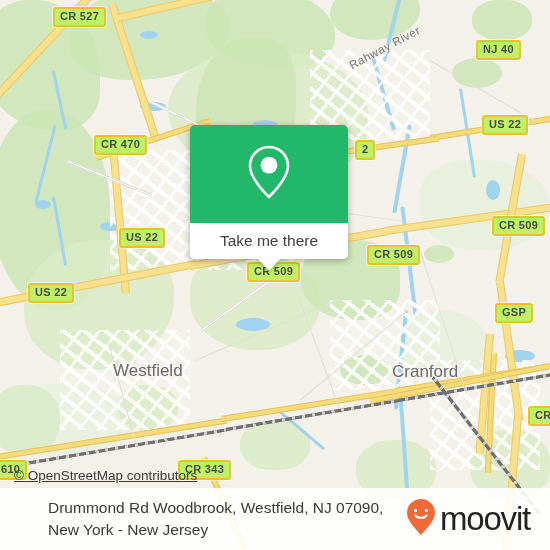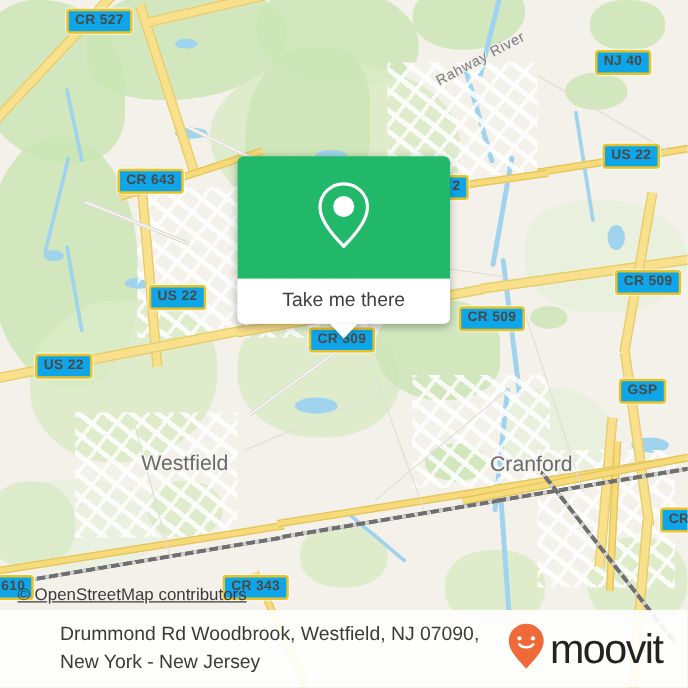--- a/index.html
+++ b/index.html
@@ -53,21 +53,21 @@
     position: absolute;
     background:
       repeating-linear-gradient(38deg, rgba(255,255,255,.95) 0 4px, rgba(0,0,0,0) 4px 13px),
       repeating-linear-gradient(128deg, rgba(255,255,255,.85) 0 3px, rgba(0,0,0,0) 3px 15px);
     opacity: .9;
   }
 
   
   .shield {
     position: absolute;
-    background: #0ea5e9;
+    background: #bef264;
     border: 2px solid #e9c227;
     border-radius: 3px;
     color: #4a4a44;
     font-weight: bold;
     font-size: 11px;
     letter-spacing: .3px;
     padding: 2px 5px 3px 5px;
     line-height: 11px;
     white-space: nowrap;
     text-align: center;
@@ -103,21 +103,21 @@
     font-size: 13.5px;
     color: #3b3b3b;
     white-space: nowrap;
     text-decoration: underline;
   }
 
   
   #popup {
     position: absolute;
     left: 190px; top: 125px;
-    width: 170px;
+    width: 158px;
     border-radius: 5px;
     box-shadow: 0 2px 7px rgba(0,0,0,.30);
     z-index: 30;
   }
   #popup-head {
     height: 98px;
     background: #21b86a;
     border-radius: 5px 5px 0 0;
     display: flex; align-items: center; justify-content: center;
   }
@@ -275,21 +275,21 @@
     <div class="rail" style="left:430px;top:372px;width:180px;transform:rotate(52deg);"></div>
 
     <div class="river-label" style="left:350px;top:60px;">Rahway River</div>
 
     <div class="place" style="left:392px;top:362px;">Cranford</div>
     <div class="place" style="left:113px;top:361px;">Westfield</div>
 
     <div class="shield" style="left:53px;top:7px;">CR 527</div>
     <div class="shield" style="left:476px;top:40px;">NJ 40</div>
     <div class="shield" style="left:482px;top:115px;">US 22</div>
-    <div class="shield" style="left:94px;top:135px;">CR 643</div>
+    <div class="shield" style="left:94px;top:135px;">CR 470</div>
     <div class="shield" style="left:355px;top:140px;">2</div>
     <div class="shield" style="left:119px;top:228px;">US 22</div>
     <div class="shield" style="left:492px;top:216px;">CR 509</div>
     <div class="shield" style="left:367px;top:245px;">CR 509</div>
     <div class="shield" style="left:247px;top:262px;z-index:5;">CR 509</div>
     <div class="shield" style="left:28px;top:283px;">US 22</div>
     <div class="shield" style="left:495px;top:303px;">GSP</div>
     <div class="shield" style="left:528px;top:406px;">CR</div>
     <div class="shield" style="left:-6px;top:460px;">610</div>
     <div class="shield" style="left:178px;top:460px;">CR 343</div>

